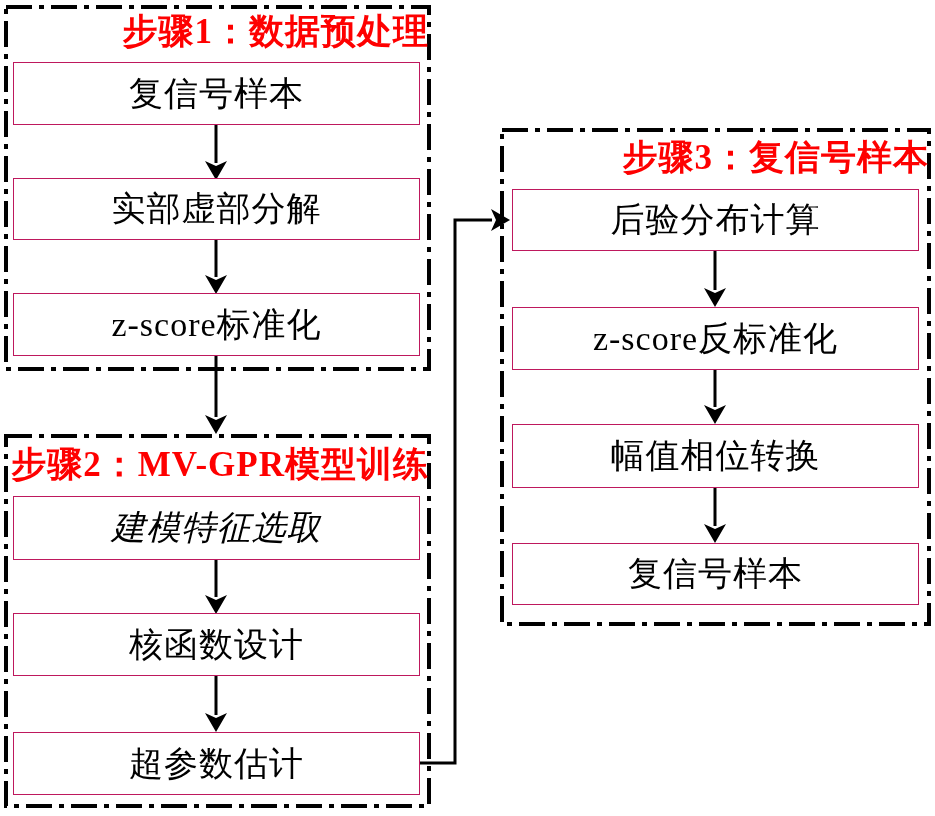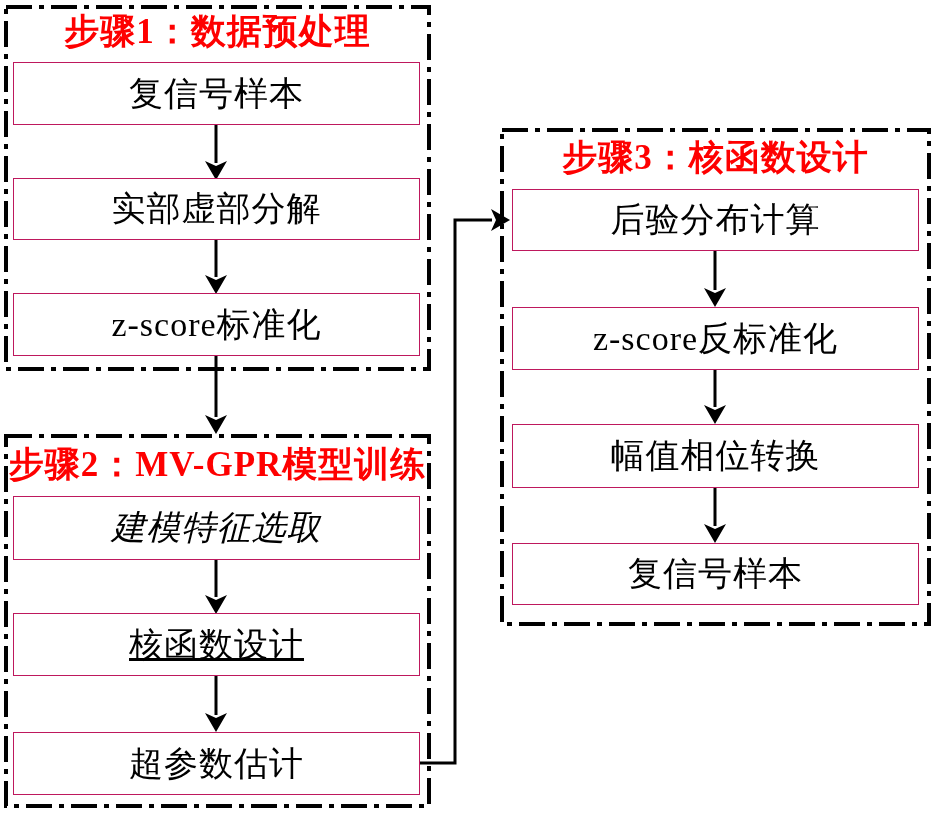--- a/index.html
+++ b/index.html
@@ -21,21 +21,21 @@
     background:#ffffff;
     display:flex;align-items:center;justify-content:center;
     font-size:34px;line-height:1;color:#000000;
     letter-spacing:1px;
     white-space:nowrap;
   }
   .group-title{
     position:absolute;
     font-size:35px;line-height:1.1;
     font-weight:bold;
-    text-align:center;
+    text-align:right;
     letter-spacing:1px;
     white-space:nowrap;
   }
 </style>
 </head>
 <body>
 
 <div class="canvas">
 
   <svg class="lines" width="935" height="816" viewBox="0 0 935 816">
@@ -86,22 +86,22 @@
     </g>
   </svg>
 
   <div class="group-title" style="left: 6px; top: 13px; width: 423px; color: rgb(254, 0, 0);">步骤1：数据预处理</div>
   <div class="node" style="left:13px;top:62px;width:407px;height:63px;">复信号样本</div>
   <div class="node" style="left:13px;top:178px;width:407px;height:62px;">实部虚部分解</div>
   <div class="node" style="left:13px;top:293px;width:407px;height:63px;">z-score标准化</div>
 
   <div class="group-title" style="left: 6px; top: 446px; width: 423px; color: rgb(254, 0, 0);">步骤2：MV-GPR模型训练</div>
   <div class="node" style="left:13px;top:496px;width:407px;height:64px;font-style:italic;">建模特征选取</div>
-  <div class="node" style="left:13px;top:613px;width:407px;height:63px;text-decoration:underline;">核函数设计</div>
+  <div class="node" style="left:13px;top:613px;width:407px;height:63px;">核函数设计</div>
   <div class="node" style="left:13px;top:732px;width:407px;height:63px;text-align:right;">超参数估计</div>
 
-  <div class="group-title" style="left: 502px; top: 139px; width: 427px; color: rgb(254, 0, 0);">步骤3：核函数设计</div>
+  <div class="group-title" style="left: 502px; top: 139px; width: 427px; color: rgb(254, 0, 0);">步骤3：复信号样本</div>
   <div class="node" style="left:512px;top:189px;width:407px;height:62px;">后验分布计算</div>
   <div class="node" style="left:512px;top:307px;width:407px;height:63px;">z-score反标准化</div>
   <div class="node" style="left:512px;top:424px;width:407px;height:64px;">幅值相位转换</div>
   <div class="node" style="left:512px;top:543px;width:407px;height:62px;">复信号样本</div>
 
 </div>
 
 </body></html>

